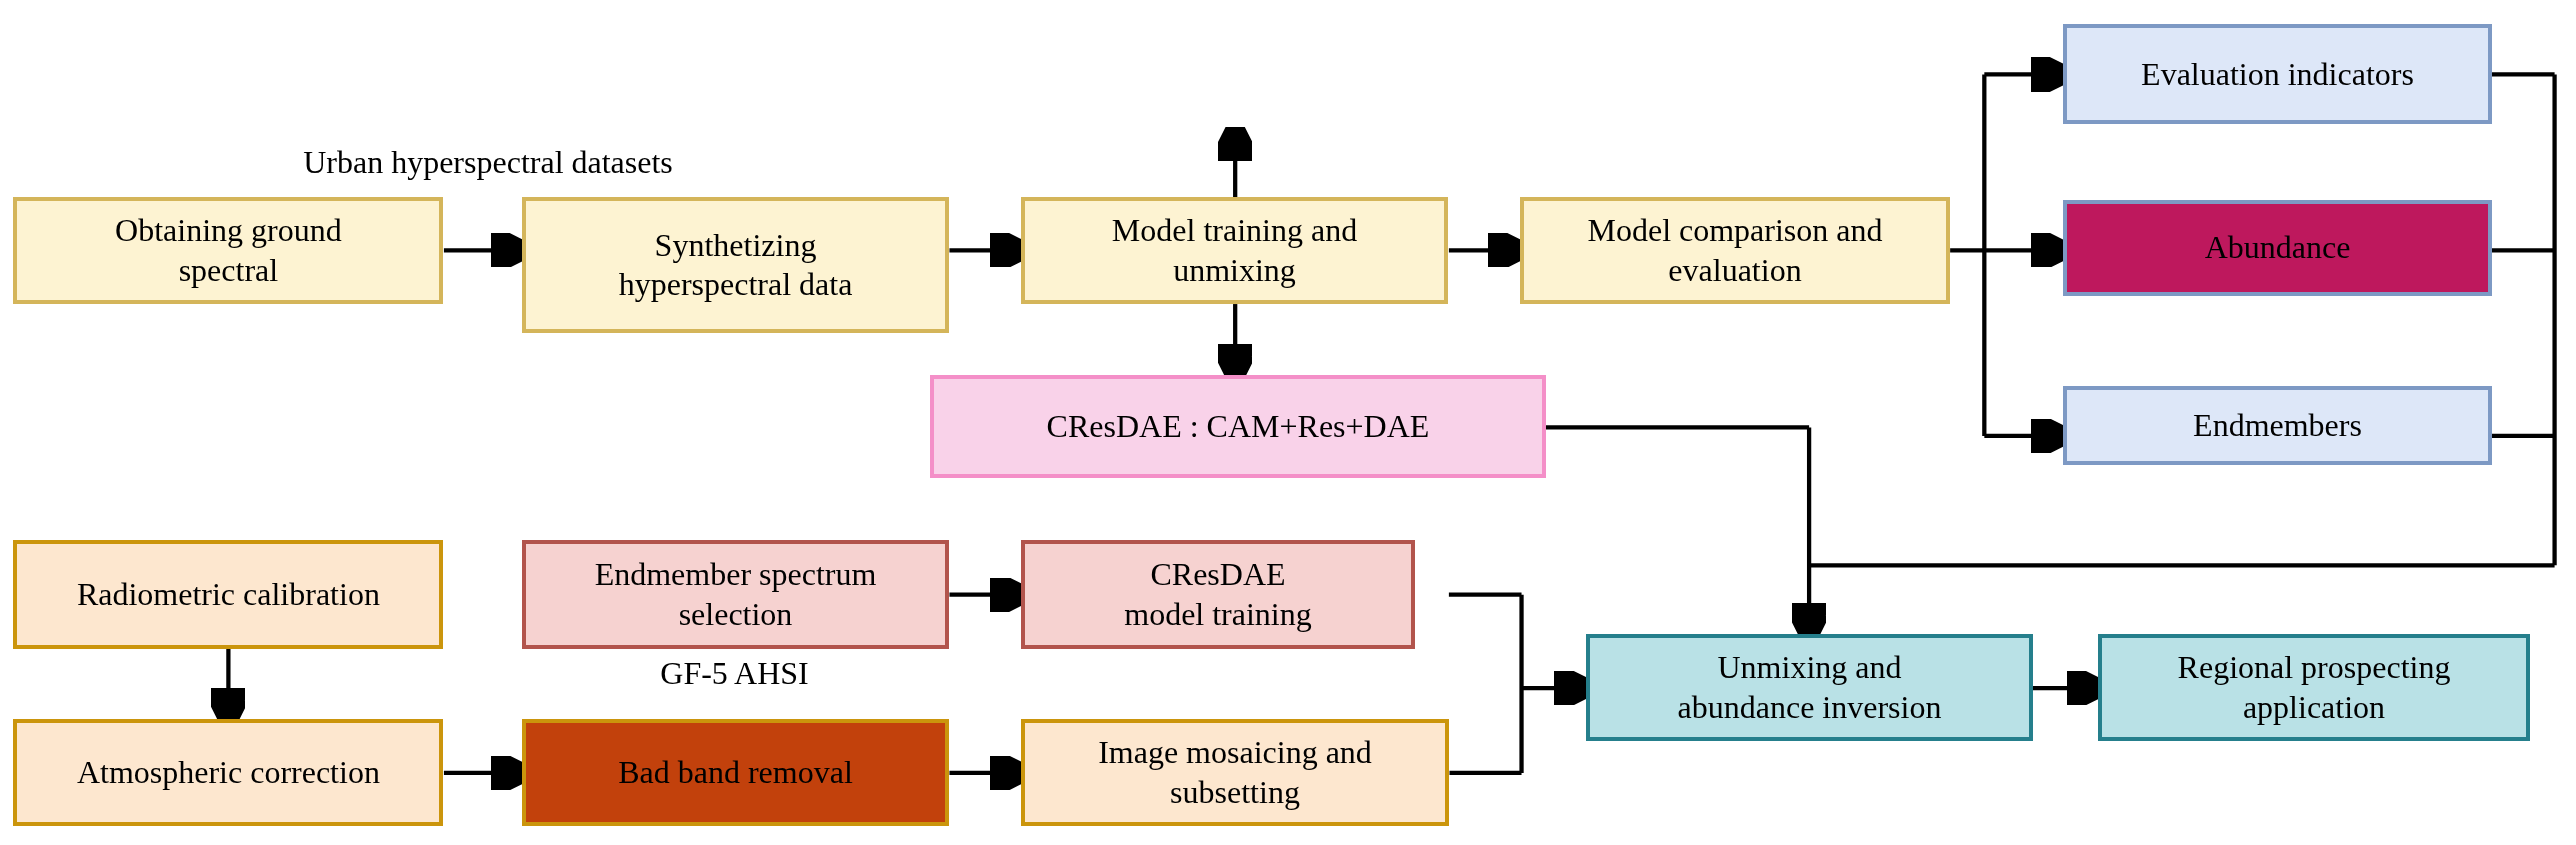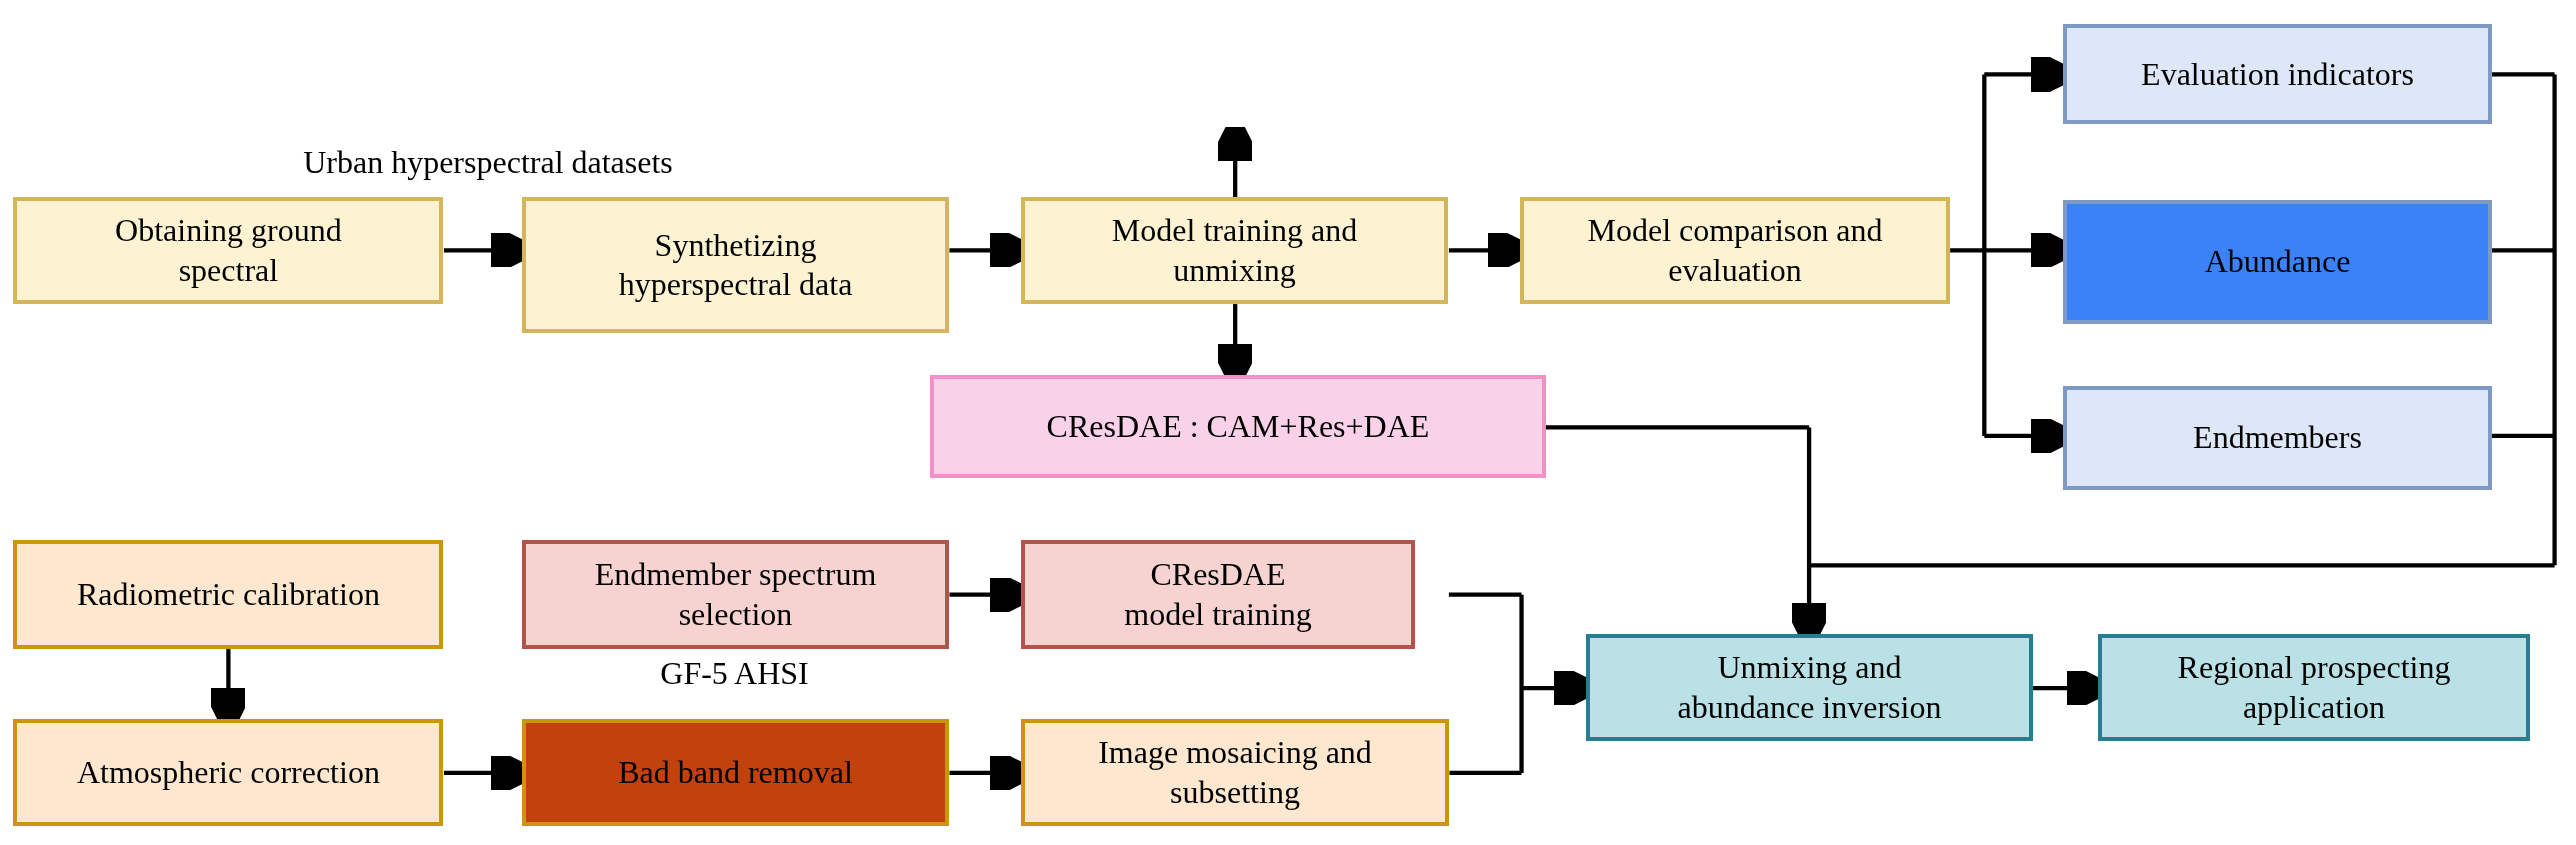--- a/index.html
+++ b/index.html
@@ -103,24 +103,24 @@
 unmixing</span>
   </div>
   <div class="node" style="left: 1520px; top: 197px; width: 430px; height: 107px; background: rgb(253, 243, 210); border-color: rgb(212, 181, 90);">
     <span>Model comparison and
 evaluation</span>
   </div>
 
   <div class="node" style="left: 2063px; top: 24.4px; width: 429px; height: 100px; background: rgb(221, 231, 248); border-color: rgb(125, 153, 196);">
     <span>Evaluation indicators</span>
   </div>
-  <div class="node" style="left: 2063px; top: 200px; width: 429px; height: 124px; background: #3b82f6; border-color: rgb(125, 153, 196);">
+  <div class="node" style="left: 2063px; top: 200px; width: 429px; height: 96px; background: #be185d; border-color: rgb(125, 153, 196);">
     <span>Abundance</span>
   </div>
-  <div class="node" style="left: 2063px; top: 386px; width: 429px; height: 104px; background: rgb(221, 231, 248); border-color: rgb(125, 153, 196);">
+  <div class="node" style="left: 2063px; top: 386px; width: 429px; height: 79px; background: rgb(221, 231, 248); border-color: rgb(125, 153, 196);">
     <span>Endmembers</span>
   </div>
 
   <div class="node" style="left: 930px; top: 375px; width: 616px; height: 103px; background: rgb(249, 210, 233); border-color: rgb(244, 143, 200);">
     <span>CResDAE : CAM+Res+DAE</span>
   </div>
 
   <div class="node" style="left: 522px; top: 540px; width: 427px; height: 109px; background: rgb(246, 210, 208); border-color: rgb(178, 84, 76);">
     <span>Endmember spectrum
 selection</span>

